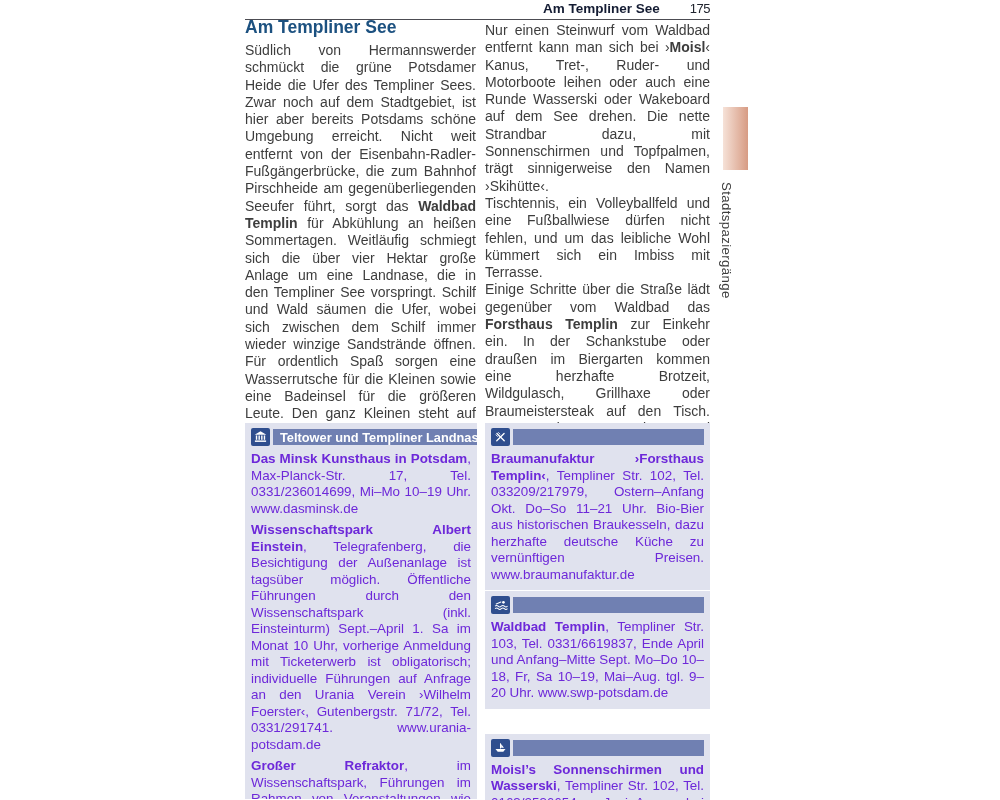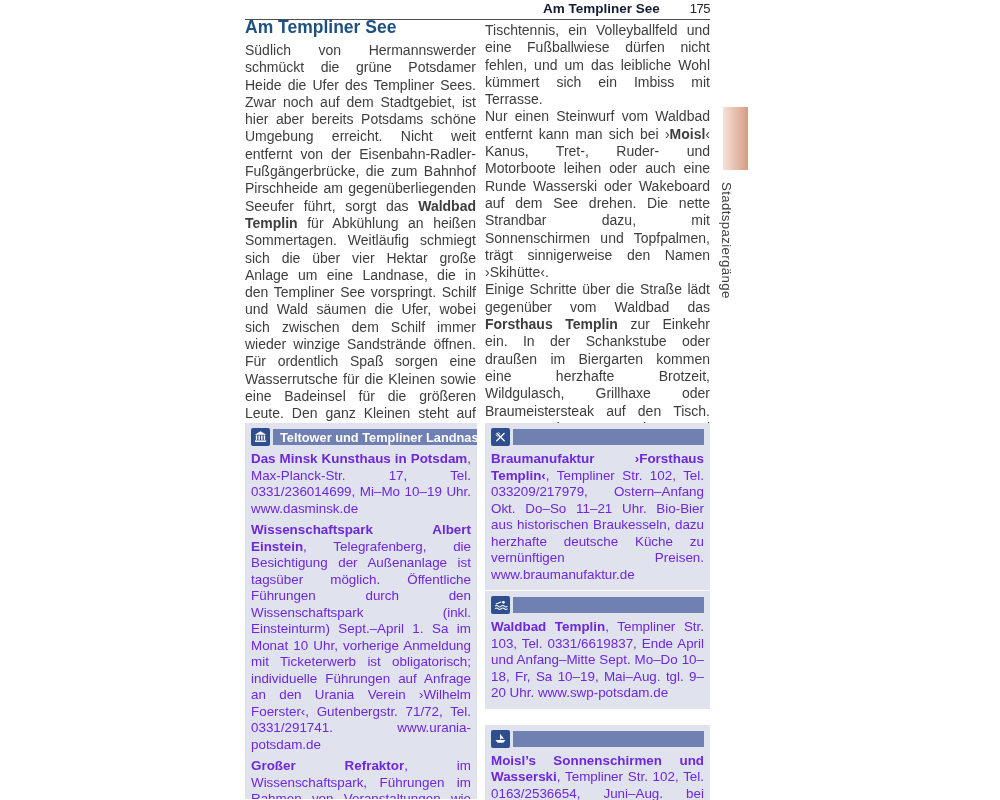--- a/index.html
+++ b/index.html
@@ -43,21 +43,21 @@
   .box-bar{
     flex:1;height:16px;background:var(--box_bar_blue,#7080b2);
     display:flex;align-items:center;padding-left:7px;
   }
   .box-bar .bar-label{color:#fff;font-weight:bold;font-size:12.8px;white-space:nowrap;}
   .box-text{
     margin-top:5px;font-size:13.4px;line-height:16.5px;text-align:justify;color:#6d28d9;
   }
   .right-boxes{position:absolute;left:485px;top:423px;width:225px;}
   .rbox{margin-bottom:1px;}
-  .rbox:nth-child(2){margin-bottom:16px;}
+  .rbox:nth-child(2){margin-bottom:25px;}
 
   
   .side-tab{
     position:absolute;left:723px;top:107px;width:25px;height:63px;
     background:linear-gradient(to right,var(--tab_salmon_light,#f6e2d8),var(--tab_salmon_dark,#d79b83));
   }
   .side-label{
     position:absolute;left:719px;top:182px;
     writing-mode:vertical-rl;font-size:13.2px;color:#3f3f3f;letter-spacing:0.4px;
   }
@@ -71,22 +71,22 @@
     <span class="rh-title">Am Templiner See</span>
     <span class="rh-page">175</span>
   </div>
 
   <div class="col1 body-text">
     <h1 class="article-title">Am Templiner See</h1>
     <p class="continues"><span>Südlich von Hermannswerder schmückt die grüne Potsdamer Heide die Ufer des Templiner Sees. Zwar noch auf dem Stadtgebiet, ist hier aber bereits Potsdams schöne Umgebung erreicht. Nicht weit entfernt von der Eisenbahn-Radler-Fußgängerbrücke, die zum Bahnhof Pirschheide am gegenüberliegenden Seeufer führt, sorgt das </span><span class="b">Waldbad Templin</span><span> für Abkühlung an heißen Sommertagen. Weitläufig schmiegt sich die über vier Hektar große Anlage um eine Landnase, die in den Templiner See vorspringt. Schilf und Wald säumen die Ufer, wobei sich zwischen dem Schilf immer wieder winzige Sandstrände öffnen. Für ordentlich Spaß sorgen eine Wasserrutsche für die Kleinen sowie eine Badeinsel für die größeren Leute. Den ganz Kleinen steht auf der Wiese in Ufernähe ein nur 20 bis 50 Zentimeter hoch mit Seewasser gefülltes Extra-Planschbecken zur Verfügung. Minigolf, Freiluftschach,</span></p>
   </div>
 
   <div class="col2 body-text">
+    <p><span>Nur einen Steinwurf vom Waldbad entfernt kann man sich bei ›</span><span class="b">Moisl</span><span>‹ Kanus, Tret-, Ruder- und Motorboote leihen oder auch eine Runde Wasserski oder Wakeboard auf dem See drehen. Die nette Strandbar dazu, mit Sonnenschirmen und Topfpalmen, trägt sinnigerweise den Namen ›Skihütte‹.</span></p>
     <p><span>Tischtennis, ein Volleyballfeld und eine Fußballwiese dürfen nicht fehlen, und um das leibliche Wohl kümmert sich ein Imbiss mit Terrasse.</span></p>
-    <p><span>Nur einen Steinwurf vom Waldbad entfernt kann man sich bei ›</span><span class="b">Moisl</span><span>‹ Kanus, Tret-, Ruder- und Motorboote leihen oder auch eine Runde Wasserski oder Wakeboard auf dem See drehen. Die nette Strandbar dazu, mit Sonnenschirmen und Topfpalmen, trägt sinnigerweise den Namen ›Skihütte‹.</span></p>
     <p><span>Einige Schritte über die Straße lädt gegenüber vom Waldbad das </span><span class="b">Forsthaus Templin</span><span> zur Einkehr ein. In der Schankstube oder draußen im Biergarten kommen eine herzhafte Brotzeit, Wildgulasch, Grillhaxe oder Braumeistersteak auf den Tisch. Dazu werden gut zwei Dutzend verschiedene Sorten hausgebrautes Biobier ausgeschenkt, darunter das legendäre Potsdamer Stangenbier, goldgelb und feinherb gebittert.</span></p>
   </div>
 
   <div class="box box-left">
     <div class="box-header">
       <span class="box-icon">
         <svg width="15" height="14" viewBox="0 0 18 18" aria-hidden="true">
           <path fill="#fff" d="M9 1.5 L16.5 6 H1.5 Z"></path>
           <rect fill="#fff" x="3" y="7" width="1.8" height="5.6"></rect>
           <rect fill="#fff" x="6.4" y="7" width="1.8" height="5.6"></rect>

